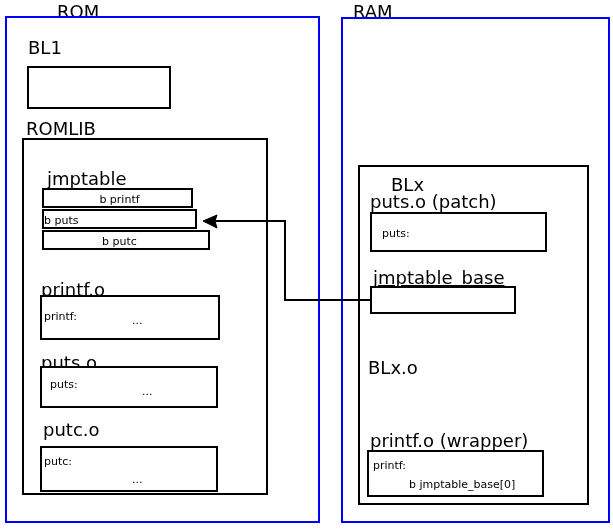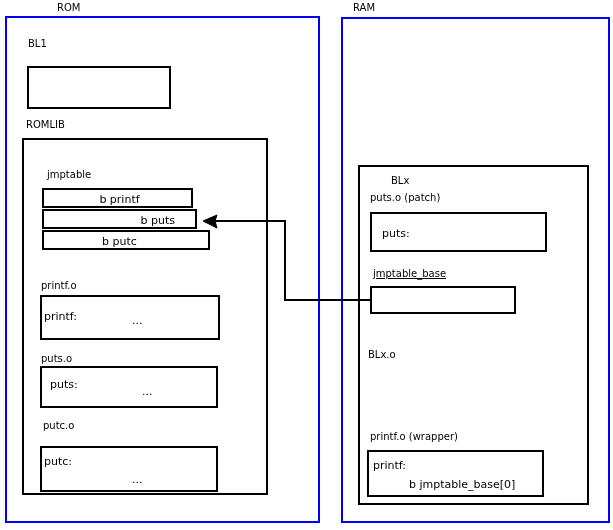--- a/index.html
+++ b/index.html
@@ -5,21 +5,21 @@
   html,body{margin:0;padding:0;background:#ffffff;}
   #canvas{
     position:relative;
     width:613px;height:530px;
     background:#ffffff;
     font-family:"DejaVu Sans","Liberation Sans",sans-serif;
     overflow:hidden;
   }
   .lbl{
     position:absolute;
-    font-size:10px;
+    font-size:18px;
     color:#000000;
     white-space:pre;
     line-height:1;
   }
   .box{
     position:absolute;
     border:2px solid #000000;
     background:#ffffff;
     box-sizing:border-box;
   }
@@ -53,21 +53,21 @@
 
   <div class="lbl" style="left:26px;top:120px;">ROMLIB</div>
   <div class="box" style="left:22px;top:138px;width:246px;height:357px;"></div>
 
   <div class="lbl" style="left:47px;top:170px;">jmptable</div>
 
   <div class="box" style="left:42px;top:188px;width:151px;height:20px;">
     <span class="boxtext" style="left:0;top:4px;width:151px;text-align:center;">b printf</span>
   </div>
   <div class="box" style="left:42px;top:209px;width:155px;height:20px;">
-    <span class="boxtext" style="left:0;top:4px;width:131px;text-align:right;">b puts</span>
+    <span class="boxtext" style="left:0;top:4px;width:131px;text-align:left;">b puts</span>
   </div>
   <div class="box" style="left:42px;top:230px;width:168px;height:20px;">
     <span class="boxtext" style="left:0;top:4px;width:151px;text-align:center;">b putc</span>
   </div>
 
   <div class="lbl" style="left:41px;top:281px;">printf.o</div>
   <div class="box" style="left:40px;top:295px;width:180px;height:45px;">
     <span class="boxtext" style="left:2px;top:14px;">printf:</span>
     <span class="boxtext" style="left:90px;top:18px;">...</span>
   </div>
@@ -93,21 +93,21 @@
   <div class="lbl" style="left:370px;top:193px;">puts.o (patch)</div>
   <div class="box" style="left:370px;top:212px;width:177px;height:40px;">
     <span class="boxtext" style="left:10px;top:14px;">puts:</span>
   </div>
 
   <div class="lbl" style="left:373px;top:269px;text-decoration:underline;">jmptable_base</div>
   <div class="box" style="left:370px;top:286px;width:146px;height:28px;">
     <span class="boxtext" style="left:6px;top:8px;"></span>
   </div>
 
-  <div class="lbl" style="left:368px;top:350px;">BLx.o</div>
+  <div class="lbl" style="left:368px;top:359px;">BLx.o</div>
 
   <div class="lbl" style="left:370px;top:432px;">printf.o (wrapper)</div>
   <div class="box" style="left:367px;top:450px;width:177px;height:47px;">
     <span class="boxtext" style="left:4px;top:8px;">printf:</span>
     <span class="boxtext" style="left:40px;top:27px;">b jmptable_base[0]</span>
   </div>
 
   <svg class="wires" viewBox="0 0 613 530">
     <polyline points="370,300 285,300 285,221 212,221" fill="none" stroke="#000000" stroke-width="2"></polyline>
     <polygon points="203,221 217,215 215,221 217,228" fill="#000000" stroke="#000000" stroke-width="1" stroke-linejoin="round"></polygon>

